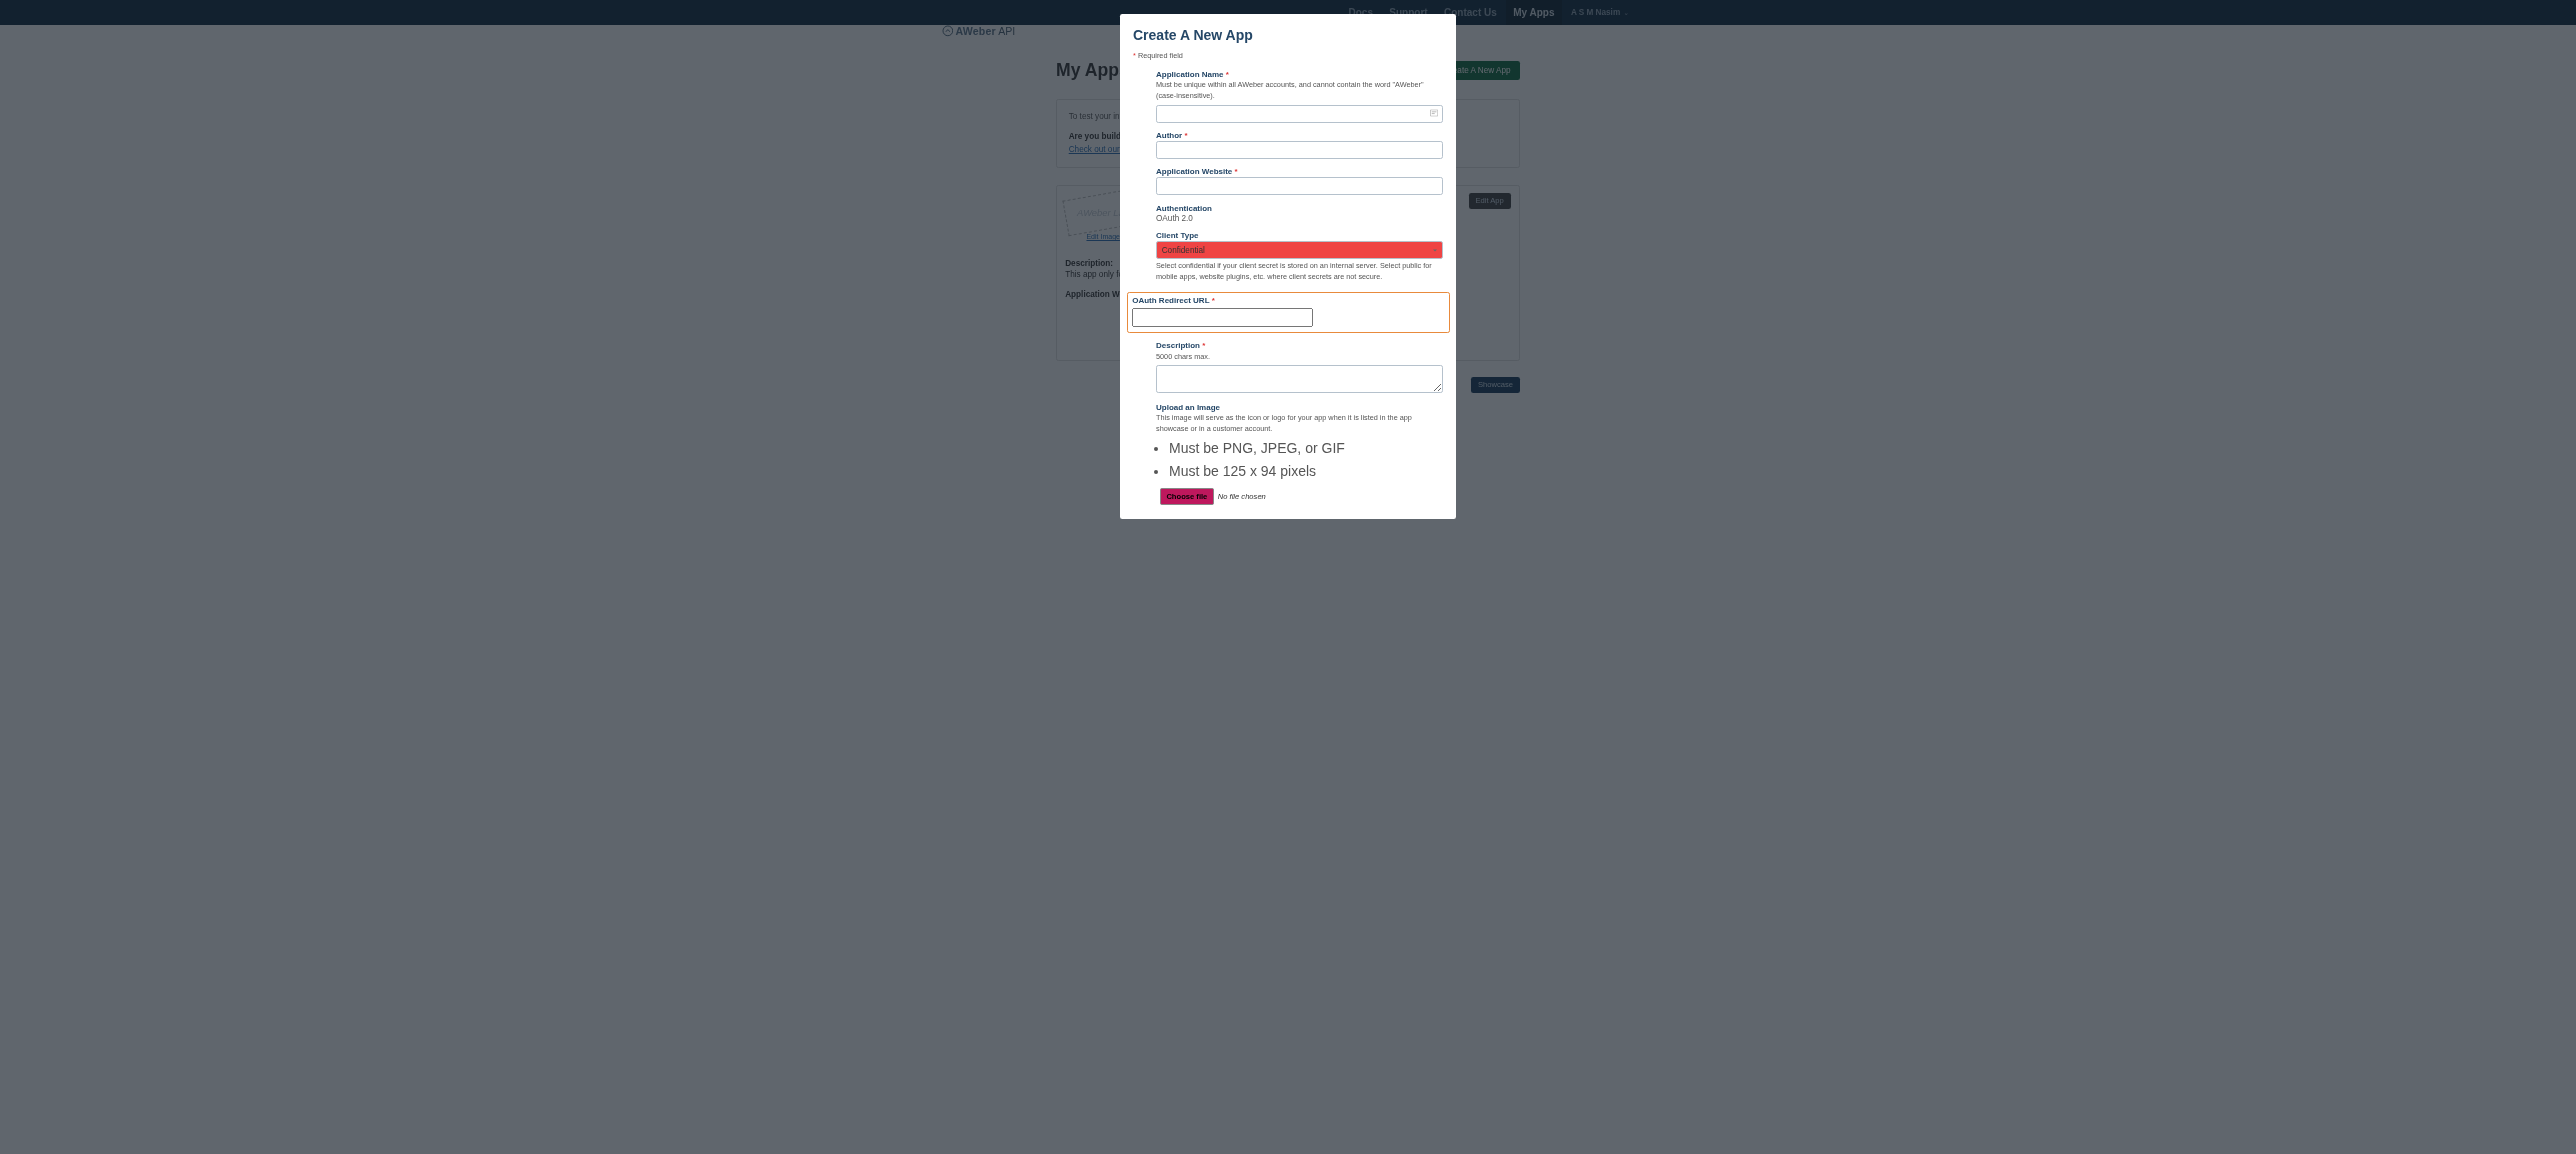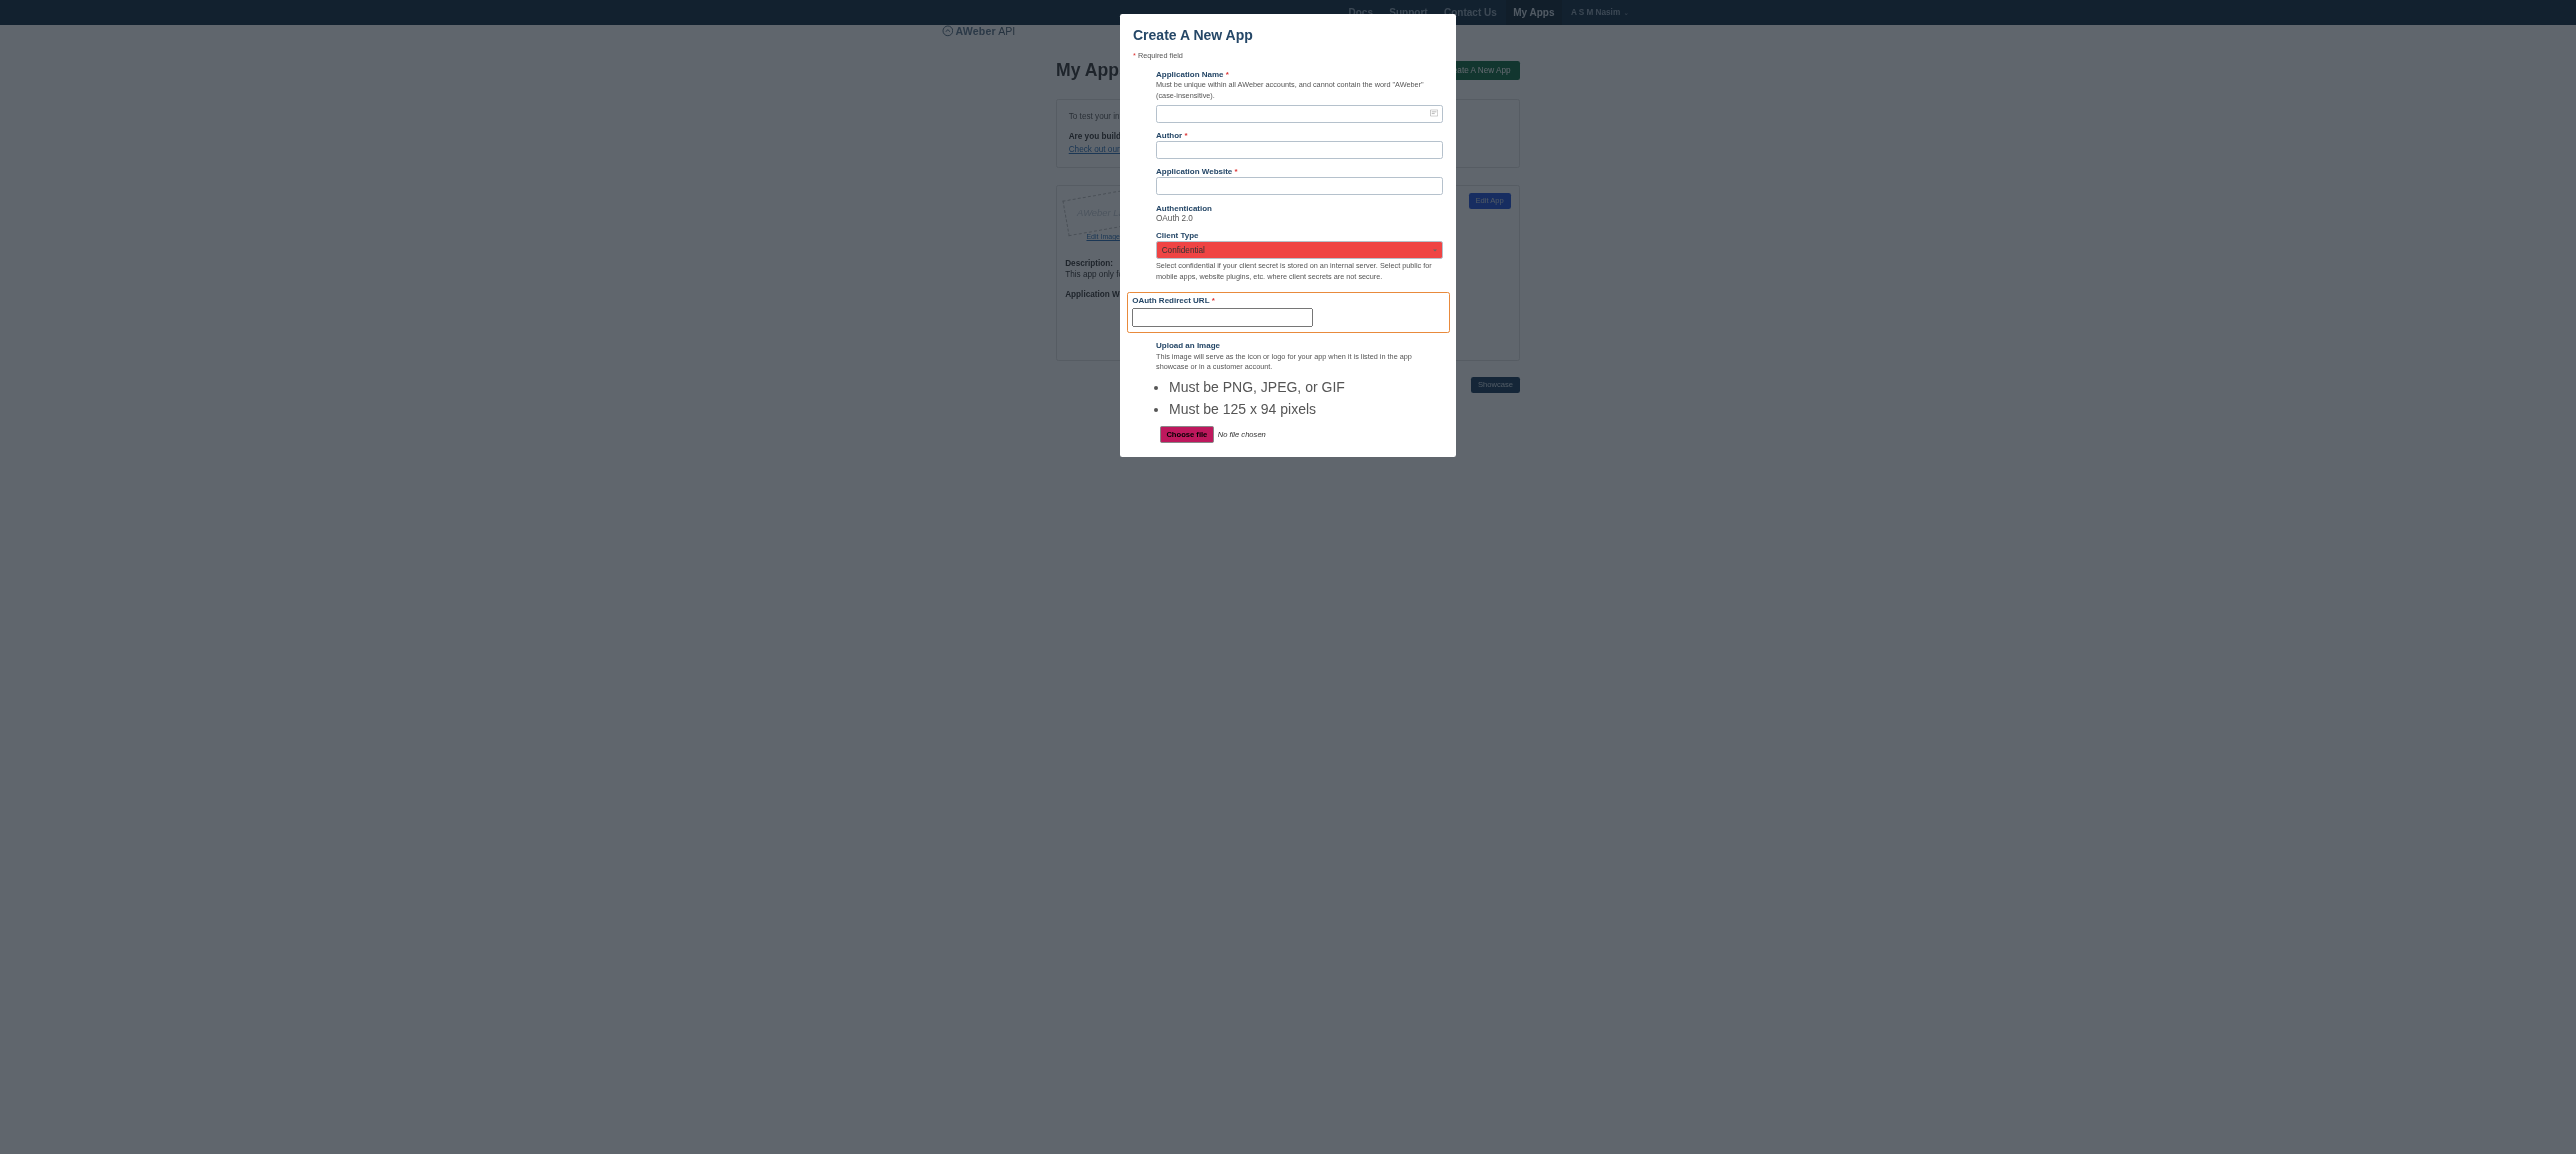--- a/index.html
+++ b/index.html
@@ -136,21 +136,21 @@
     color: #2a6db3;
     font-size: 7px;
     text-decoration: underline;
     display: inline-block;
     margin-top: 3.5px;
   }
   .edit-app-btn {
     position: absolute;
     right: 8.2px;
     top: 7px;
-    background: #1d4ed8;
+    background: #404040;
     color: #cdd9e4;
     border: none;
     border-radius: 2.3px;
     padding: 3.5px 7px;
     font-size: 7.6px;
     cursor: pointer;
   }
   .app-body {
     clear: both;
     padding-top: 17.6px;
@@ -402,20 +402,25 @@
         </select>
       </div>
       <div class="field-help" style="margin-top:2.3px;">Select confidential if your client secret is stored on an internal server. Select public for mobile apps, website plugins, etc. where client secrets are not secure.</div>
     </div>
 
     <div class="highlight">
       <label class="field-label"><span>OAuth Redirect URL</span> <span class="star">*</span></label>
       <input type="text" style="">
     </div>
 
+    <div class="field">
+      <label class="field-label"><span>Description</span> <span class="star">*</span></label>
+      <div class="field-help">5000 chars max.</div>
+      <textarea style=""></textarea>
+    </div>
 
     <div class="field">
       <label class="field-label">Upload an Image</label>
       <div class="field-help">This image will serve as the icon or logo for your app when it is listed in the app showcase or in a customer account.</div>
       <ul class="reqs">
         <li>Must be PNG, JPEG, or GIF</li>
         <li>Must be 125 x 94 pixels</li>
       </ul>
       <div class="file-row">
         <button class="choose-btn">Choose file</button>

